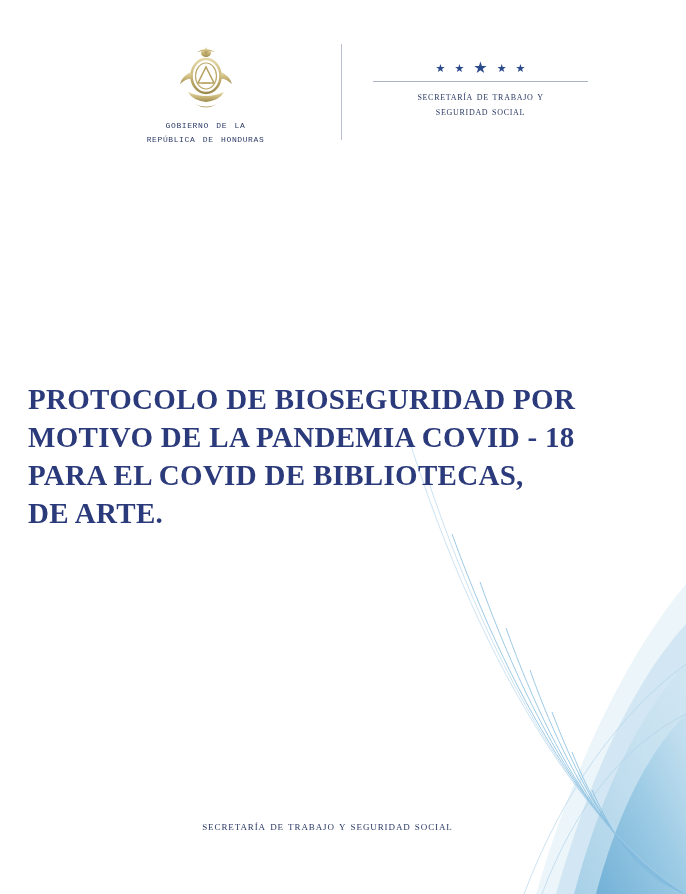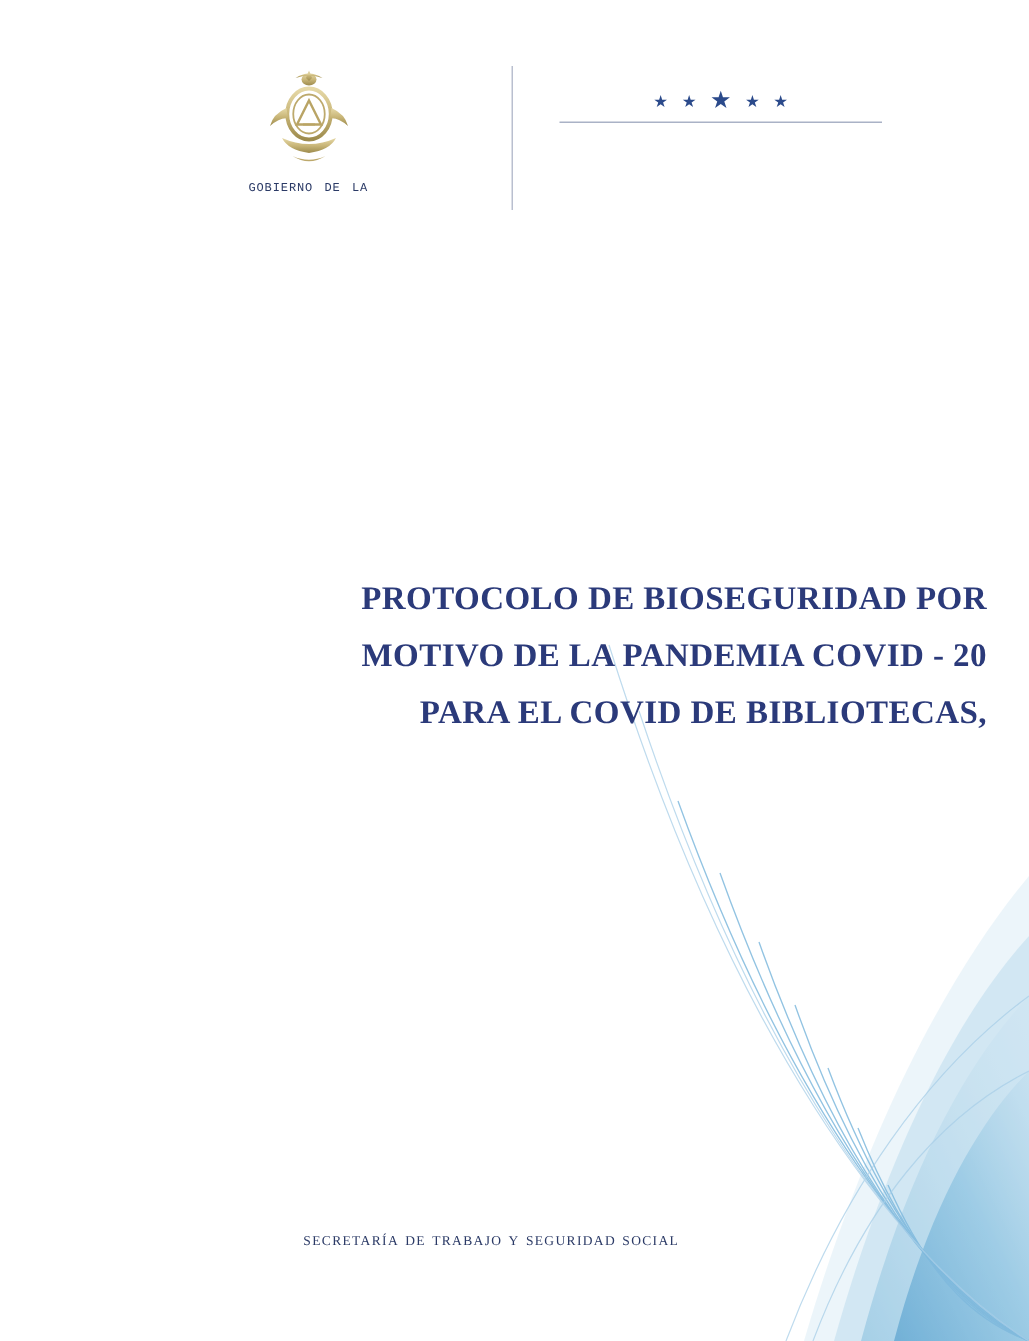--- a/index.html
+++ b/index.html
@@ -97,25 +97,25 @@
     height: 480px;
     pointer-events: none;
   }
 
   
   .title {
     position: absolute;
     top: 380px;
     left: 28px;
     width: 630px;
-    text-align: right;
+    text-align: left;
     color: #2b3a7a;
     font-family: "Liberation Serif", serif;
     font-weight: bold;
-    font-size: 22px;
+    font-size: 29px;
     line-height: 38px;
     letter-spacing: 0.3px;
   }
   .title .tline { display: block; white-space: pre; }
 
   
   .footer {
     position: absolute;
     left: 0;
     top: 818px;
@@ -192,37 +192,43 @@
       <path d="M27 37 h8" stroke="#b9a465" stroke-width="1.2"></path>
 
       <path d="M16 26 q-9 4 -11 12 q7 -6 12 -5 Z" fill="url(#gold)"></path>
       <path d="M46 26 q9 4 11 12 q-7 -6 -12 -5 Z" fill="url(#gold)"></path>
 
       <path d="M13 46 q18 8 36 0 q-4 8 -18 10 q-14 -2 -18 -10 Z" fill="url(#gold)"></path>
       <path d="M20 58 q11 5 22 0 q-11 7 -22 0 Z" fill="#bda96c"></path>
     </svg>
     <div class="crest-caption">
       <span class="line1">Gobierno de la</span>
+      <span class="line2">República de Honduras</span>
     </div>
   </div>
 
   <div class="divider"></div>
 
   <div class="agency-block">
     <div class="stars">
       <span class="s">★</span>
       <span class="s">★</span>
       <span class="s big">★</span>
       <span class="s">★</span>
       <span class="s">★</span>
     </div>
     <div class="rule"></div>
+    <div class="agency-name">
+      <span>Secretaría de Trabajo y</span>
+      <span>Seguridad Social</span>
+    </div>
   </div>
 
 </div>
 
 <div class="title">
   <span class="tline">PROTOCOLO DE BIOSEGURIDAD POR</span>
-  <span class="tline">MOTIVO DE LA PANDEMIA COVID - 20</span>
+  <span class="tline">MOTIVO DE LA PANDEMIA COVID - 18</span>
   <span class="tline">PARA EL COVID DE BIBLIOTECAS,</span>
+  <span class="tline">DE ARTE.</span>
 </div>
 
 <div class="footer">Secretaría de Trabajo y Seguridad Social</div>
 
 </body></html>

